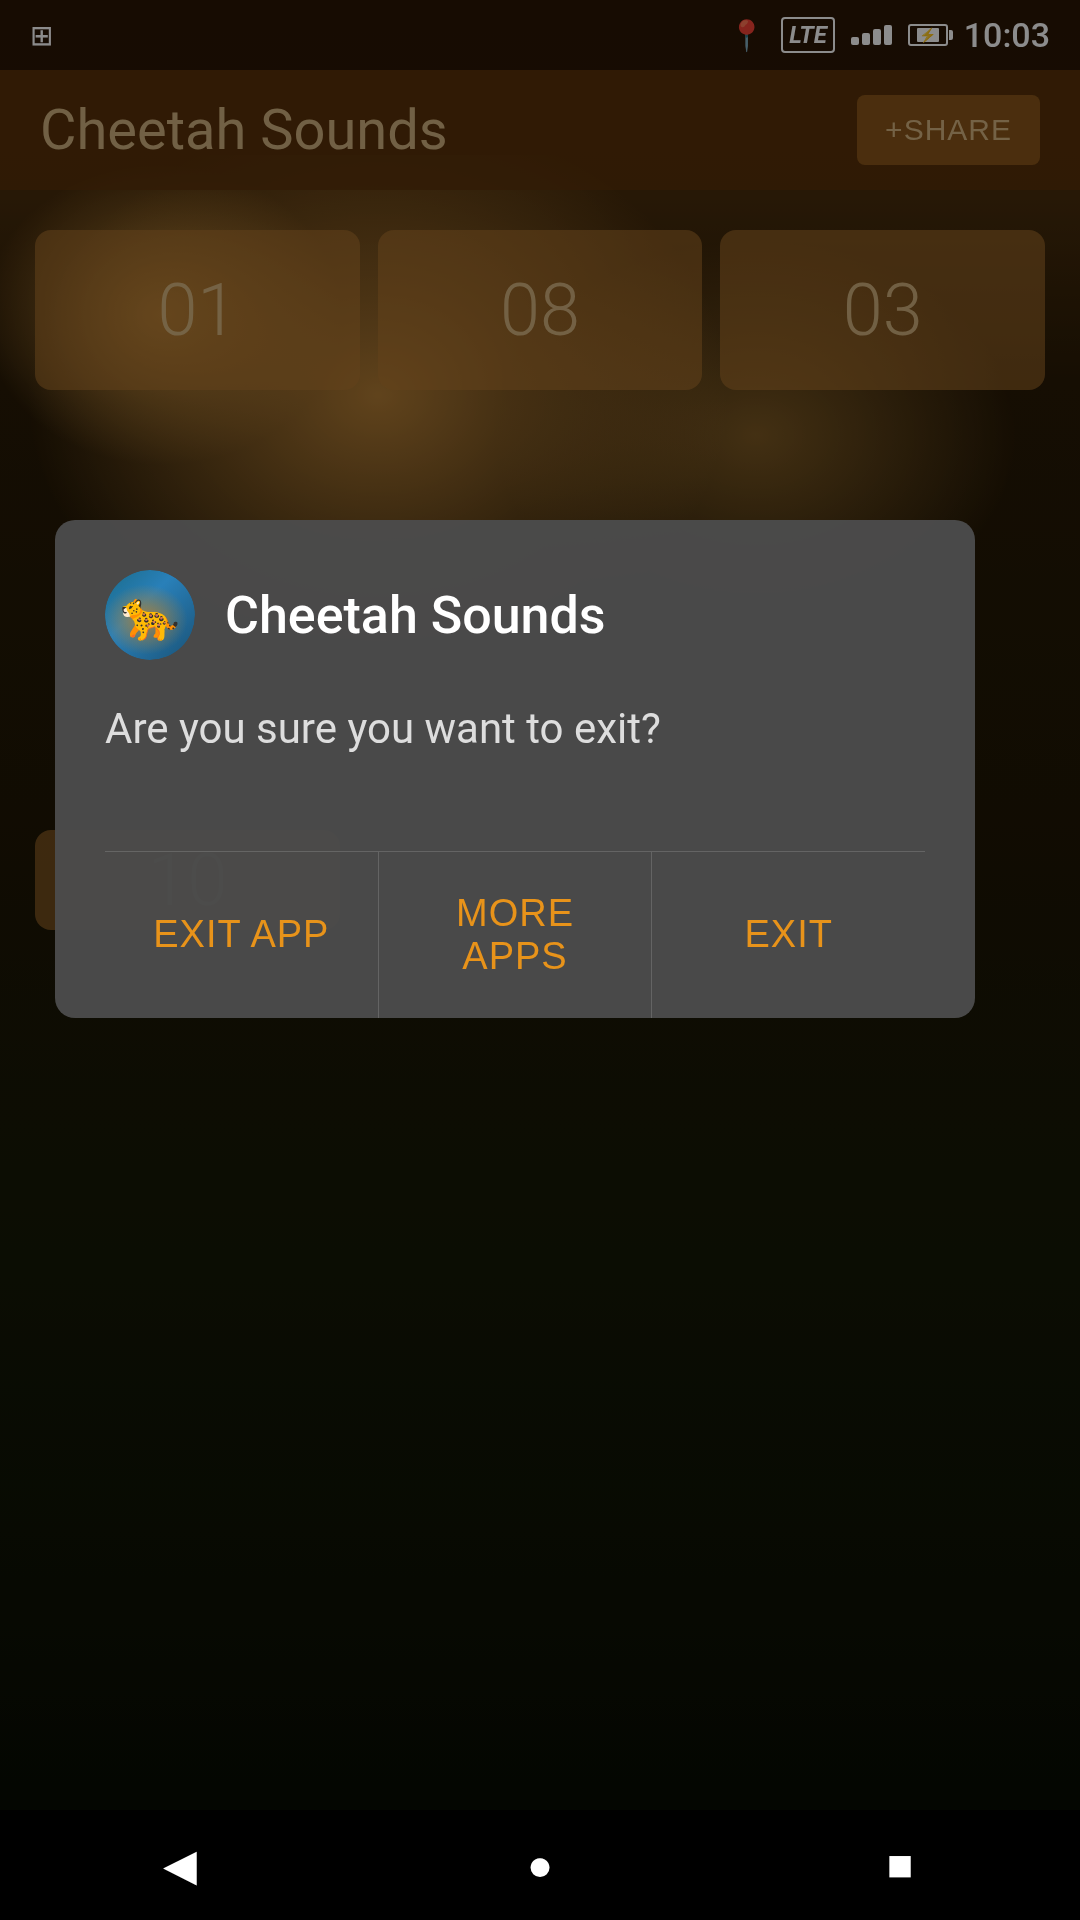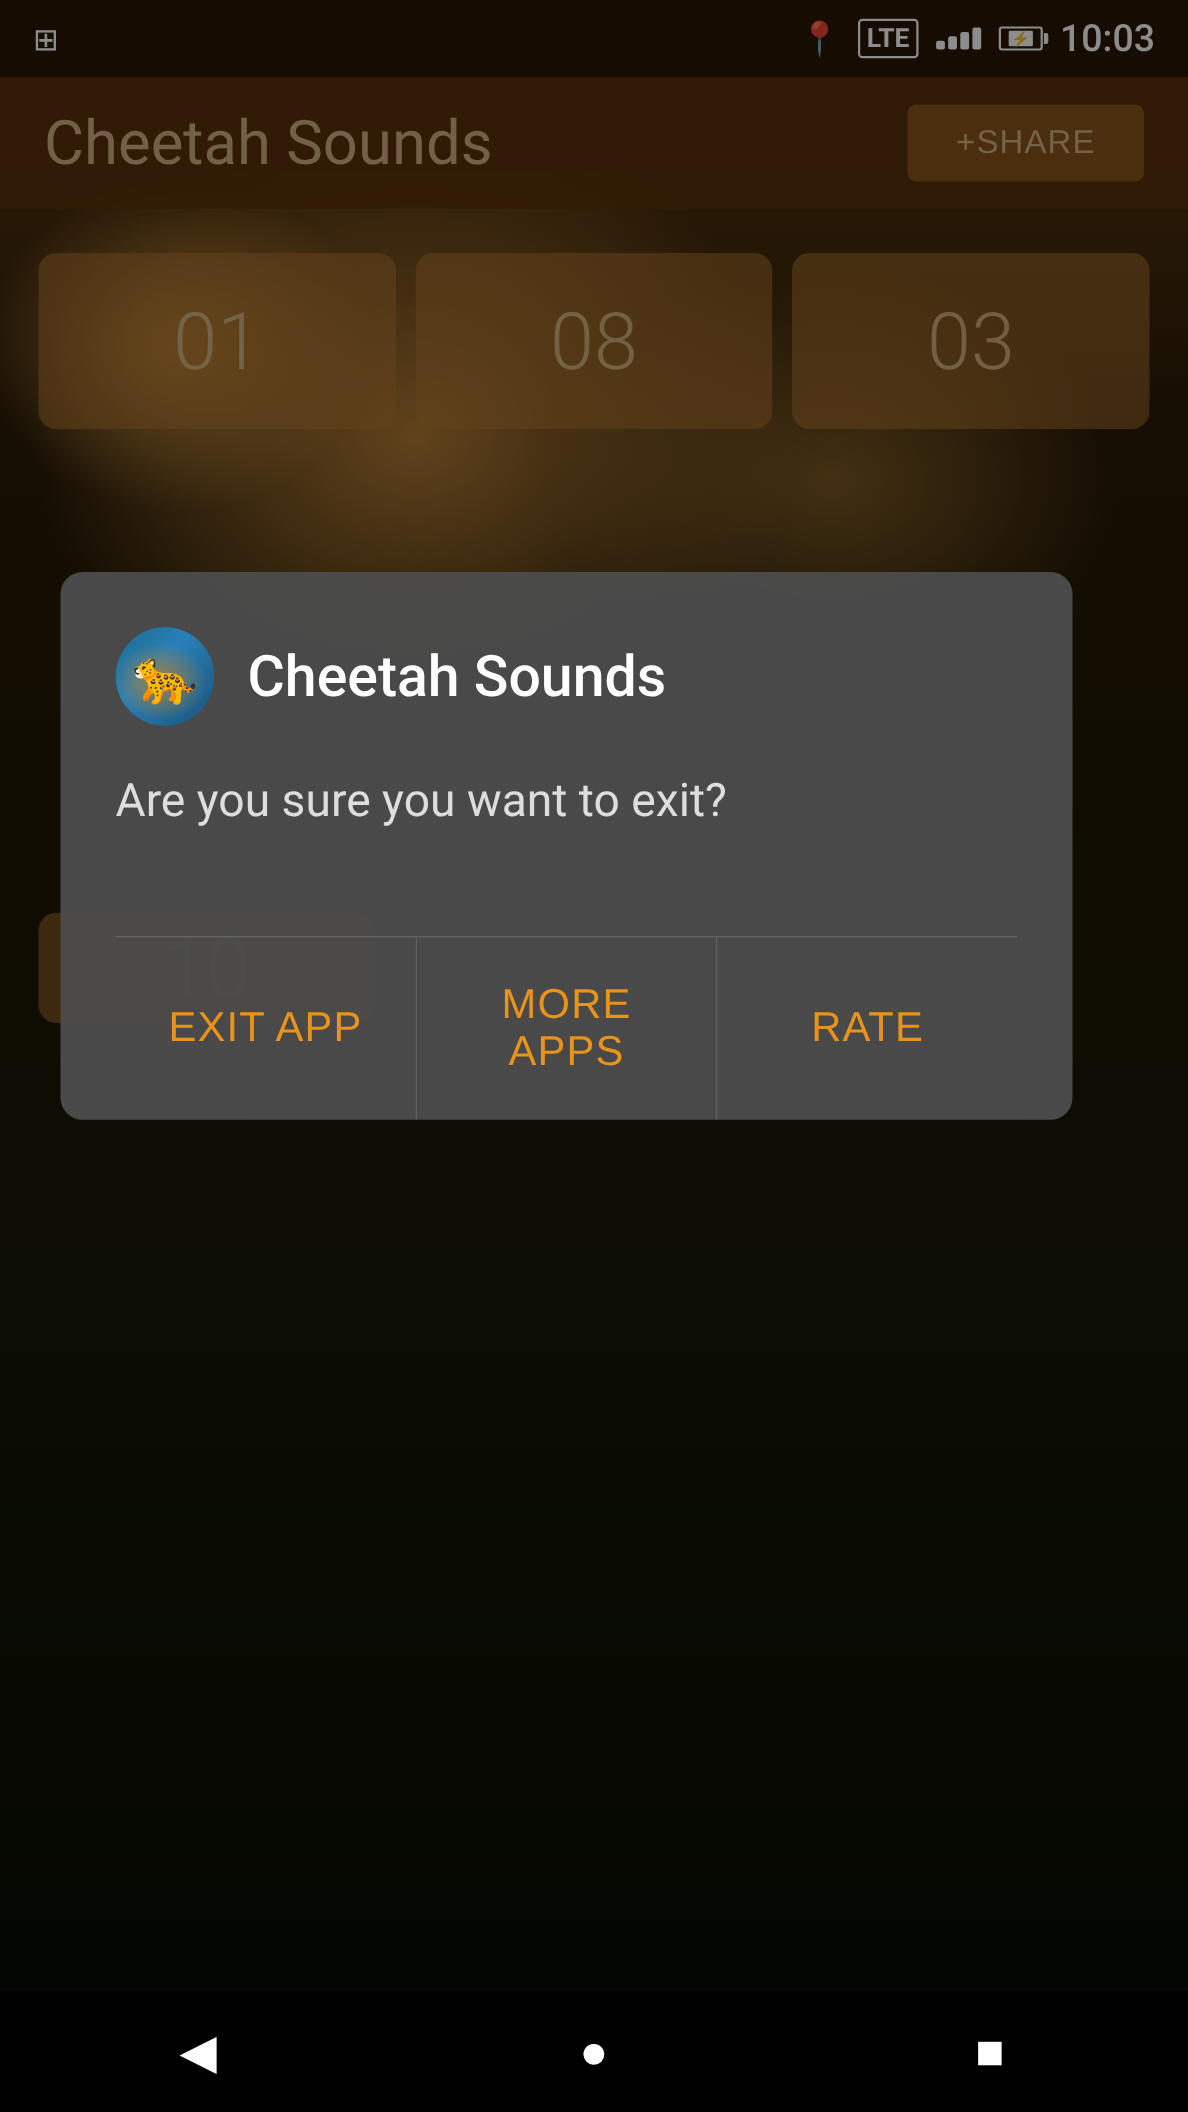--- a/index.html
+++ b/index.html
@@ -78,20 +78,21 @@
       font-weight: 500;
     }
 
     .lte-badge {
       color: white;
       font-size: 24px;
       font-weight: bold;
       border: 2px solid white;
       padding: 2px 6px;
       border-radius: 4px;
+      font-style: italic;
     }
 
     .signal-bars {
       display: flex;
       align-items: flex-end;
       gap: 3px;
     }
 
     .signal-bar {
       background: white;
@@ -156,21 +157,21 @@
       color: rgba(220, 190, 140, 0.9);
       font-size: 56px;
       font-weight: 400;
     }
 
     .share-btn {
       background: rgba(150, 95, 30, 0.8);
       color: rgba(220, 190, 140, 0.9);
       font-size: 30px;
       font-weight: 500;
-      padding: 18px 44px;
+      padding: 18px 28px;
       border-radius: 8px;
       border: none;
       cursor: pointer;
       letter-spacing: 1px;
     }
 
     
     .sounds-grid {
       position: absolute;
       top: 190px;
@@ -386,21 +387,21 @@
       <div class="dialog-icon-inner">
         <span class="dialog-icon-cheetah">🐆</span>
       </div>
     </div>
     <span class="dialog-title">Cheetah Sounds</span>
   </div>
   <p class="dialog-message">Are you sure you want to exit?</p>
   <div class="dialog-actions">
     <button class="dialog-btn">EXIT APP</button>
     <button class="dialog-btn">MORE APPS</button>
-    <button class="dialog-btn">RATE</button>
+    <button class="dialog-btn">EXIT</button>
   </div>
 </div>
 
 <div class="bottom-nav">
   <div class="nav-btn">
     <span>◀</span>
   </div>
   <div class="nav-btn">
     <span>●</span>
   </div>

